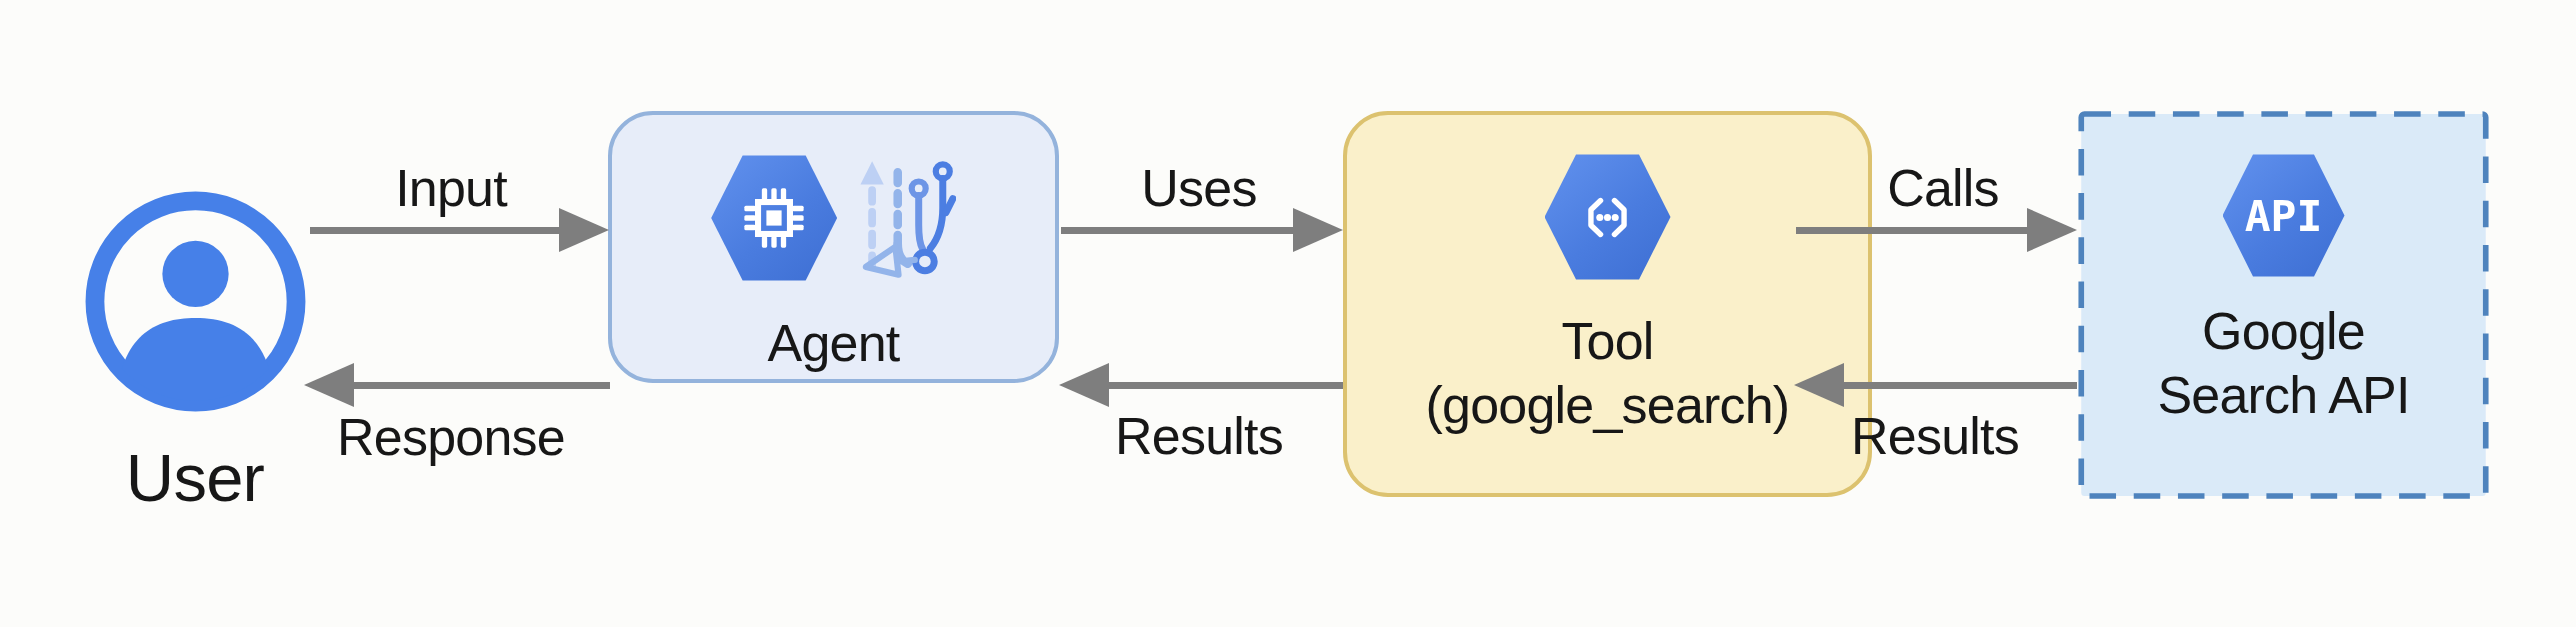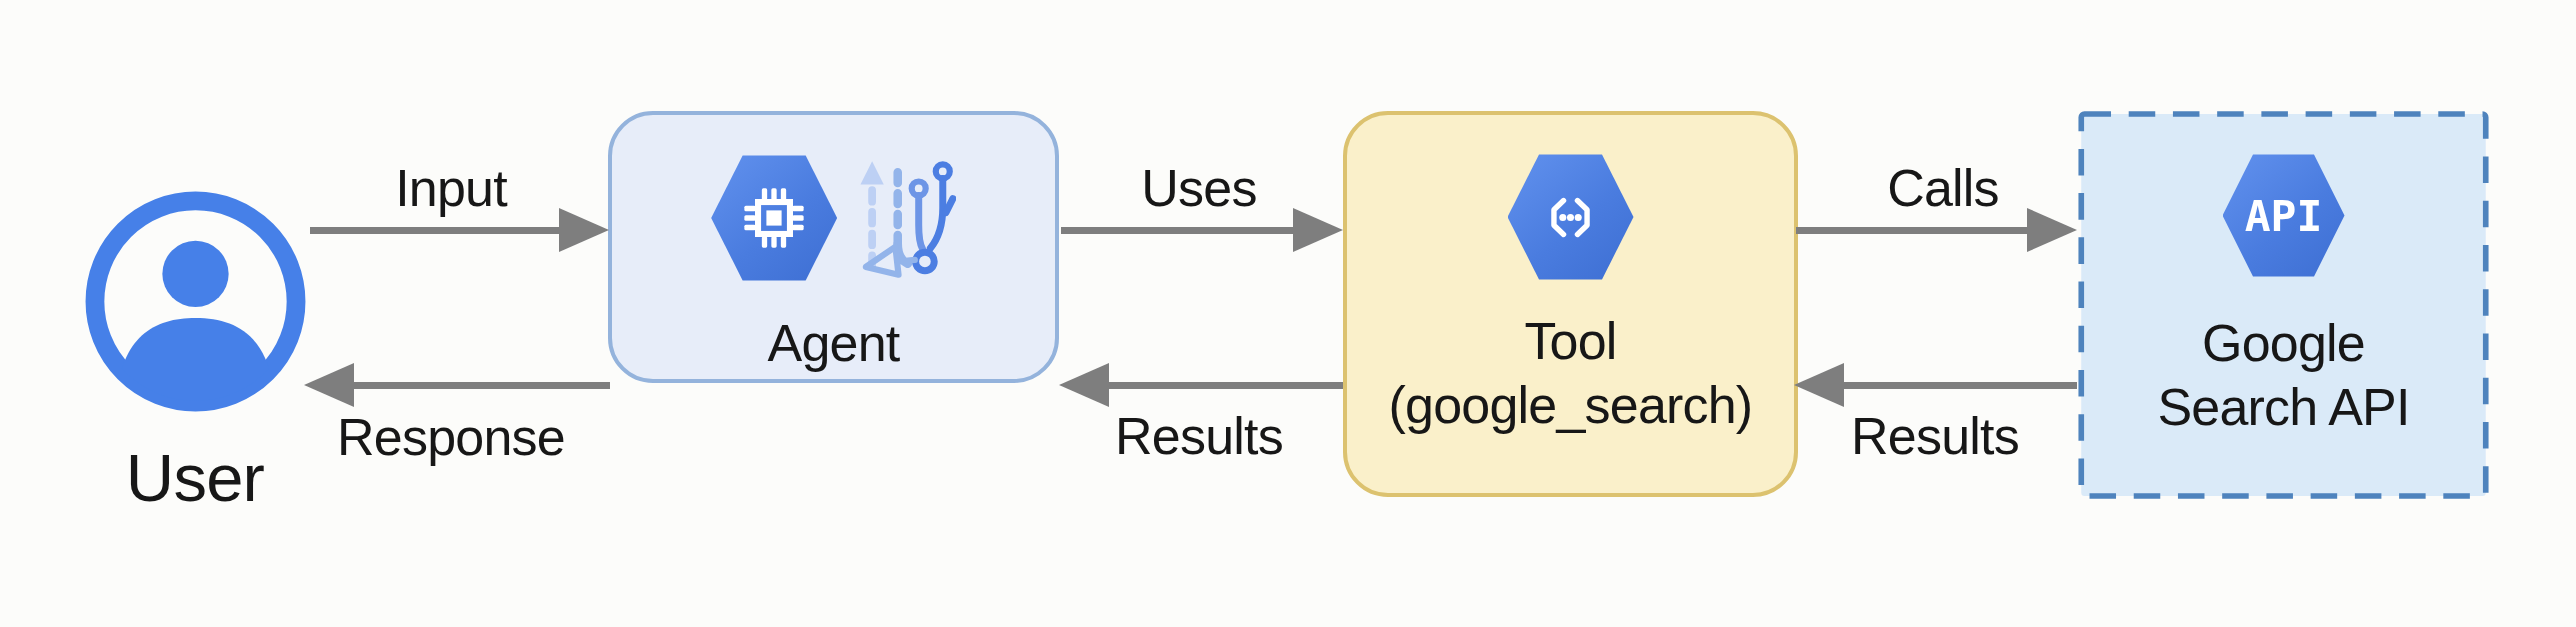--- a/index.html
+++ b/index.html
@@ -48,21 +48,21 @@
     box-sizing:border-box;
     display:flex;flex-direction:column;align-items:center;
   }
   .agent-box{
     left:608px;top:111px;width:451px;height:272px;
     background:var(--agent-fill,#e7edf9);
     border:4.8px solid var(--agent-border,#94b3dc);
     border-radius:45px;
   }
   .tool-box{
-    left:1343px;top:111px;width:455px;height:386px;
+    left:1343px;top:111px;width:529px;height:386px;
     background:var(--tool-fill,#faf0ca);
     border:4.8px solid var(--tool-border,#dcc26f);
     border-radius:45px;
   }
   .api-box{
     left:2077px;top:110px;width:413px;height:390px;
     background:transparent;
   }
   .api-border-svg{position:absolute;left:0;top:0;}
 
@@ -197,21 +197,21 @@
 
   <div class="node-box api-box">
     <svg class="api-border-svg" width="413" height="390" viewBox="0 0 513 485">
       <rect x="5" y="5" width="503" height="475" rx="4" style="fill:var(--api-fill,#daeaf8);stroke:var(--api-border,#4e83bd);" stroke-width="7" stroke-dasharray="33 22"></rect>
     </svg>
     <div class="icon-row" style="margin-top:42px;">
       <div class="hex hex-api">
         <div class="hex-api-label">API</div>
       </div>
     </div>
-    <div class="box-title" style="margin-top:32px;">Google</div>
+    <div class="box-title" style="margin-top:20px;">Google</div>
     <div class="box-subtitle">Search API</div>
   </div>
 
   <div>
     <div class="shaft" style="left:310px;top:227px;width:251px;"></div>
     <div class="head-right" style="left:559px;top:208px;"></div>
     <div class="edge-label" style="left:451px;top:188px;">Input</div>
   </div>
 
   <div>

